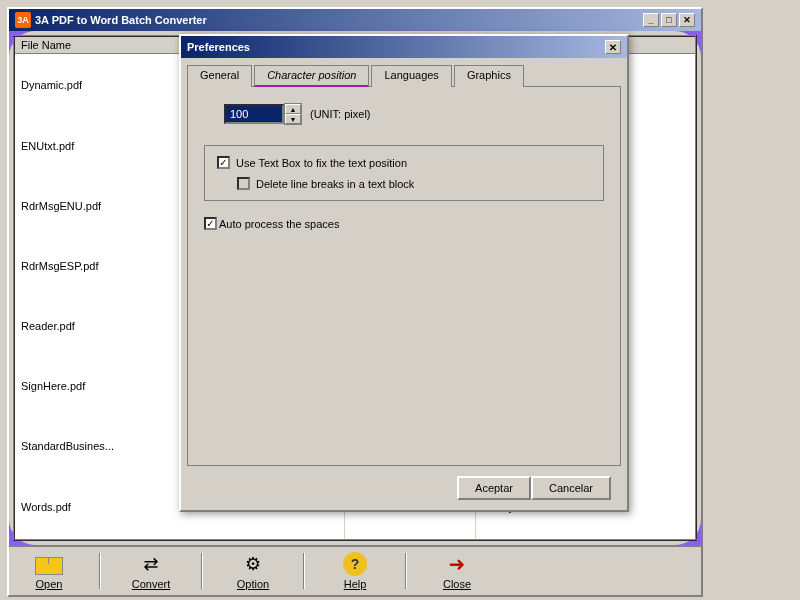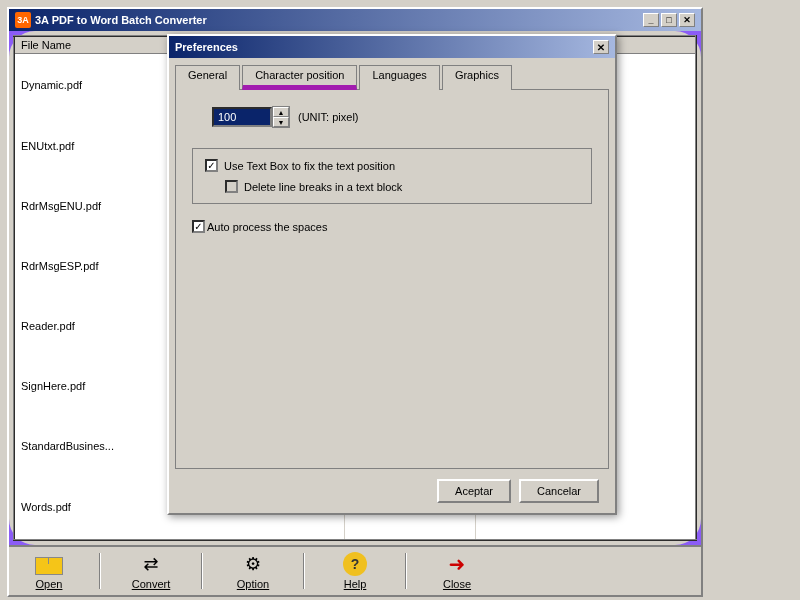--- a/index.html
+++ b/index.html
@@ -222,21 +222,21 @@
 
     
     .dialog {
       width: 450px;
       background: #d4d0c8;
       border: 2px solid #808080;
       border-top-color: #ffffff;
       border-left-color: #ffffff;
       position: absolute;
       top: 25px;
-      left: 158px;
+      left: 170px;
       box-shadow: 2px 2px 8px rgba(0,0,0,0.4);
     }
 
     .dialog-title-bar {
       background: linear-gradient(to right, #0a246a, #a6b8e0);
       color: white;
       font-size: 11px;
       font-weight: bold;
       padding: 3px 6px;
       display: flex;
@@ -274,23 +274,24 @@
       border: 1px solid #808080;
       border-bottom: none;
       cursor: pointer;
       font-size: 11px;
       position: relative;
       bottom: -1px;
     }
 
     .tab.active {
       background: #d4d0c8;
-      border-bottom: 5px solid #a21caf;
+      border-bottom: 2px solid #a21caf;
       z-index: 1;
       padding-bottom: 4px;
+      font-style: italic;
     }
 
     .tab-content-area {
       margin: 0 6px;
       border: 1px solid #808080;
       border-top-color: #808080;
       background: #d4d0c8;
       padding: 16px;
       min-height: 380px;
     }
@@ -413,21 +414,21 @@
       display: flex;
       align-items: center;
       gap: 2px;
       margin-top: 6px;
     }
 
     
     .dialog-buttons {
       display: flex;
       justify-content: flex-end;
-      gap: 8px;
+      gap: 0;
       padding: 10px 16px;
     }
 
     .dialog-btn {
       padding: 4px 16px;
       background: #d4d0c8;
       border: 2px solid #808080;
       border-top-color: #ffffff;
       border-left-color: #ffffff;
       font-size: 11px;

